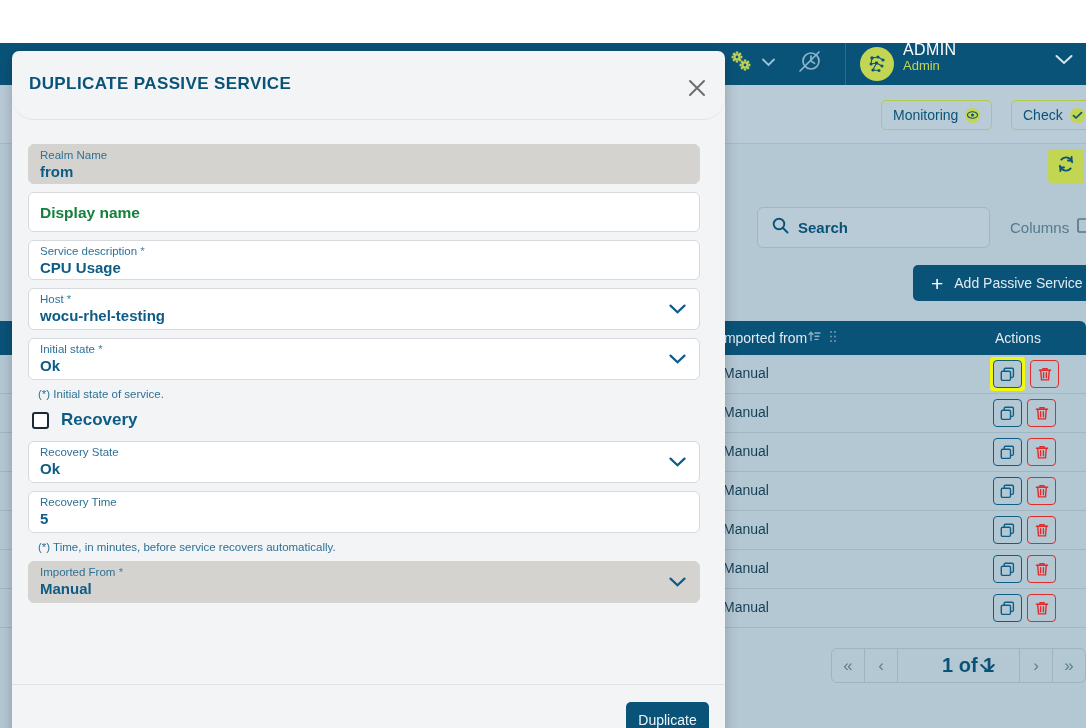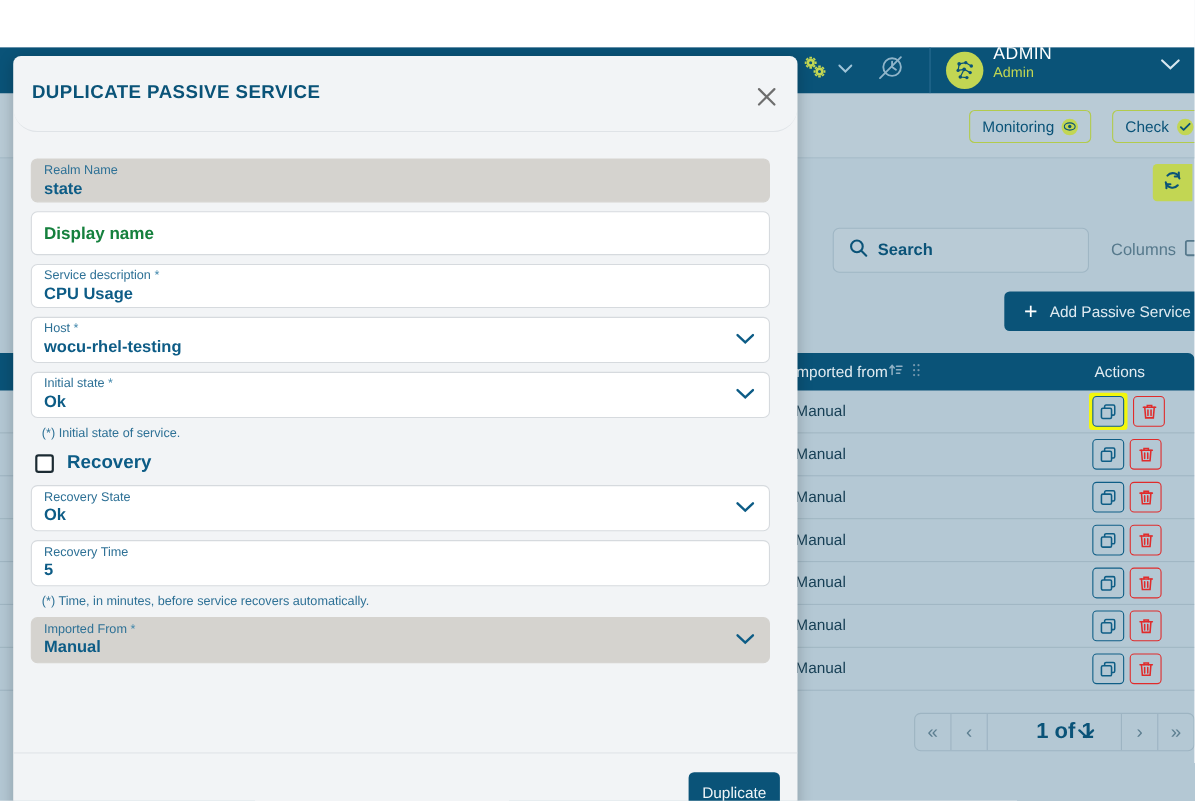--- a/index.html
+++ b/index.html
@@ -308,21 +308,21 @@
   .field.tall { height: 42px; }
 
   .hint {
     font-size: 11.5px;
     color: #2e7196;
     margin: 2px 0 8px 10px;
   }
 
   .recovery-row {
     display: flex;
-    align-items: flex-end;
+    align-items: center;
     gap: 12px;
     margin: 10px 0 11px 4px;
   }
   .checkbox {
     width: 17px; height: 17px;
     border: 2px solid #1c2b33;
     border-radius: 3px;
     background: #ffffff;
     box-sizing: border-box;
   }
@@ -641,21 +641,21 @@
         <svg width="20" height="20" viewBox="0 0 20 20" stroke="#6e6e6e" stroke-width="2" stroke-linecap="round">
             <path d="M3 3l14 14M17 3L3 17"></path>
           </svg>
       </div>
     </div>
 
     <div class="modal-body">
 
       <div class="field readonly">
         <span class="f-label">Realm Name</span>
-        <span class="f-value">state</span>
+        <span class="f-value">from</span>
       </div>
 
       <div class="field placeholder-only">
         <span class="f-value">Display name</span>
       </div>
 
       <div class="field">
         <span class="f-label"><span>Service description</span> <span class="req">*</span></span>
         <span class="f-value">CPU Usage</span>
       </div>

